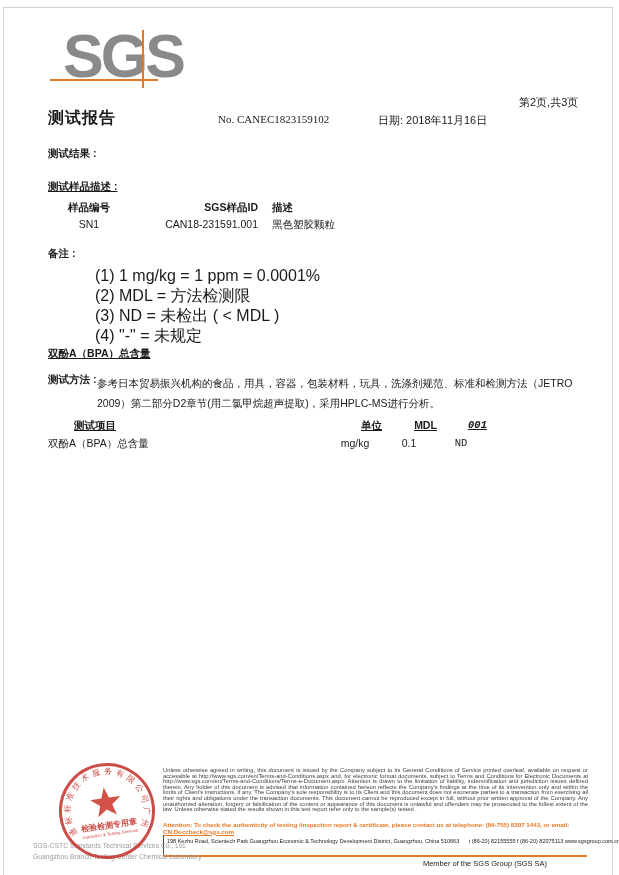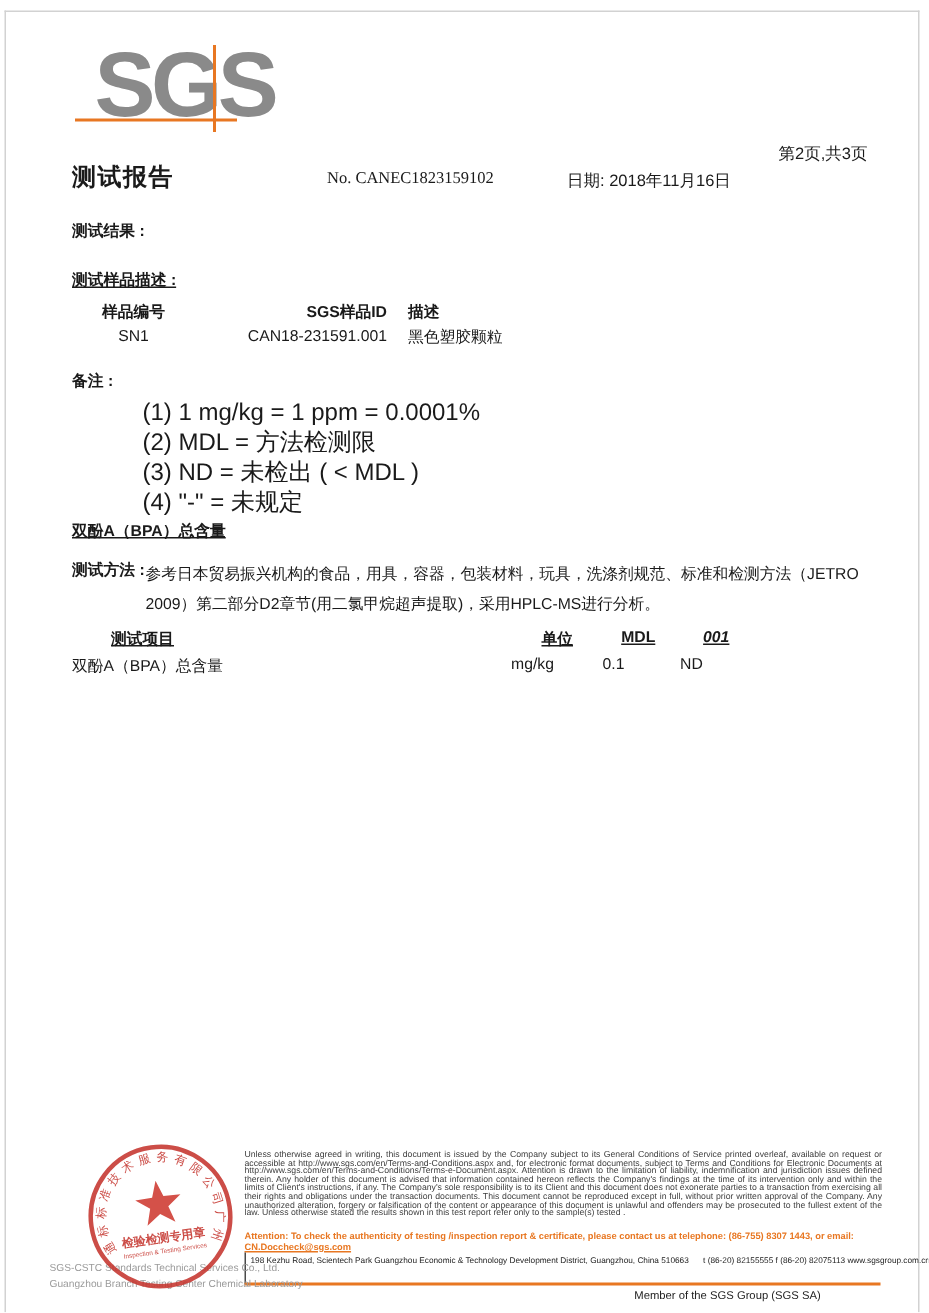--- a/index.html
+++ b/index.html
@@ -35,21 +35,21 @@
   .bpa-title{position:absolute;left:48px;top:347px;font-size:10.5px;font-weight:bold;
     text-decoration:underline;}
   .method-label{position:absolute;left:48px;top:373px;font-size:10.5px;font-weight:bold;}
   .method-text{position:absolute;left:97px;top:373px;width:482px;font-size:10.5px;line-height:20px;}
   .result-table{position:absolute;left:48px;top:419px;font-size:10.5px;}
   .r-row{display:flex;}
   .r-row + .r-row{margin-top:4px;}
   .r-c1{width:278px;}
   .r-c2{width:58px;text-align:center;}
   .r-c3{width:50px;text-align:center;}
-  .r-c4{width:54px;text-align:center;}
+  .r-c4{width:54px;text-align:center;font-family:Liberation Mono, monospace;}
   .r-head .r-c1{padding-left:7px;}
   .u{text-decoration:underline;margin-left:19px;}
   .r-head{font-weight:bold;}
   .col001{font-style:italic;font-weight:bold;}
   
   .legal{position:absolute;left:163px;top:768px;width:425px;font-size:5.8px;
     line-height:5.6px;text-align:justify;color:#3d3d3d;}
   .attention{position:absolute;left:163px;top:822px;width:425px;font-size:6.2px;
     line-height:6.6px;font-weight:bold;color:#e87722;}
   .attn-email{text-decoration:underline;}

